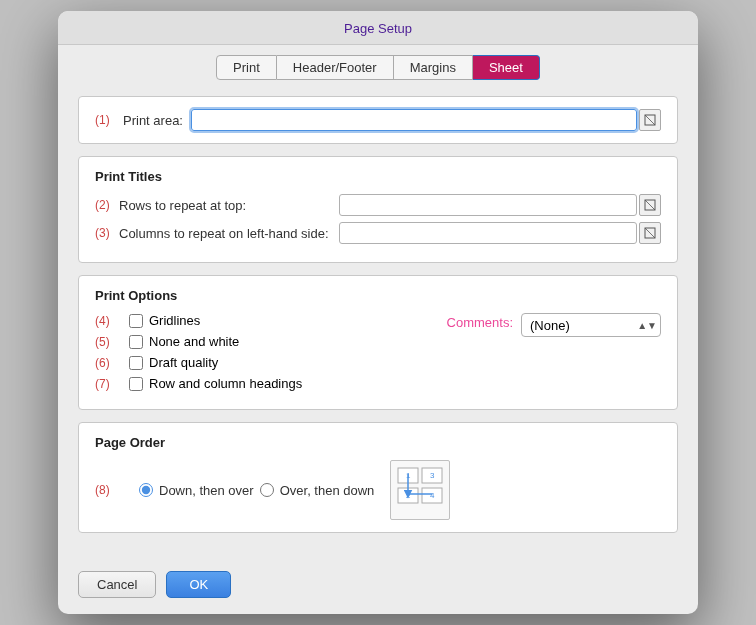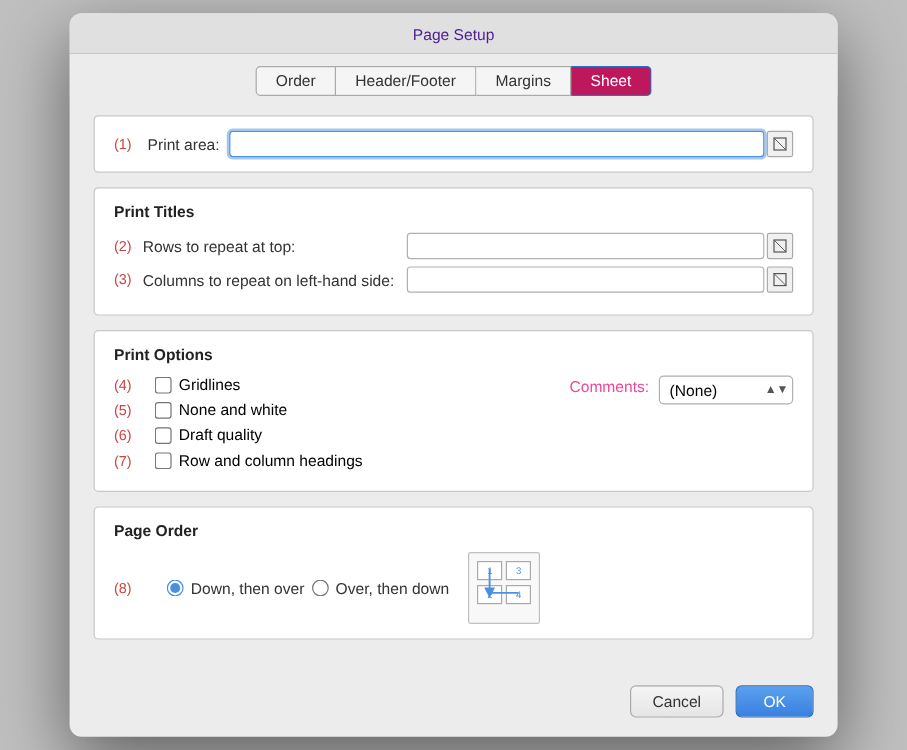--- a/index.html
+++ b/index.html
@@ -153,21 +153,21 @@
       display: inline-block;
     }
     .comments-select {
       appearance: none;
       -webkit-appearance: none;
       padding: 2px 24px 2px 8px;
       border: 1px solid #b0b0b0;
       border-radius: 4px;
       background: white;
       font-size: 13px;
-      width: 112px;
+      width: 140px;
       height: 24px;
     }
     .select-arrow {
       position: absolute;
       right: 4px;
       top: 50%;
       transform: translateY(-50%);
       pointer-events: none;
       color: #555;
       font-size: 10px;
@@ -207,21 +207,20 @@
       height: 60px;
       border: 1px solid #c0c0c0;
       background: #f8f8f8;
       display: flex;
       align-items: center;
       justify-content: center;
       border-radius: 2px;
     }
     .footer {
       display: flex;
-      justify-content: flex-end;
       align-items: center;
       padding: 10px 20px 16px;
       gap: 10px;
     }
     .btn-cancel {
       padding: 5px 18px;
       border: 1px solid #aaa;
       border-radius: 5px;
       background: linear-gradient(to bottom, #f5f5f5, #e5e5e5);
       font-size: 13px;
@@ -250,21 +249,21 @@
     }
   </style>
 </head>
 <body>
 
 <div class="dialog">
   <div class="title-bar">
     <span>Page Setup</span>
   </div>
   <div class="tabs">
-    <div class="tab">Order</div>
+    <div class="tab">Print</div>
     <div class="tab">Header/Footer</div>
     <div class="tab">Margins</div>
     <div class="tab active">Sheet</div>
   </div>
 
   <div class="content">
 
     <div style="background:white;border:1px solid #c8c8c8;border-radius:4px;padding:12px 16px;margin-bottom:12px;">
       <div class="print-area-input-row">
         <span class="num-label">(1)</span>

